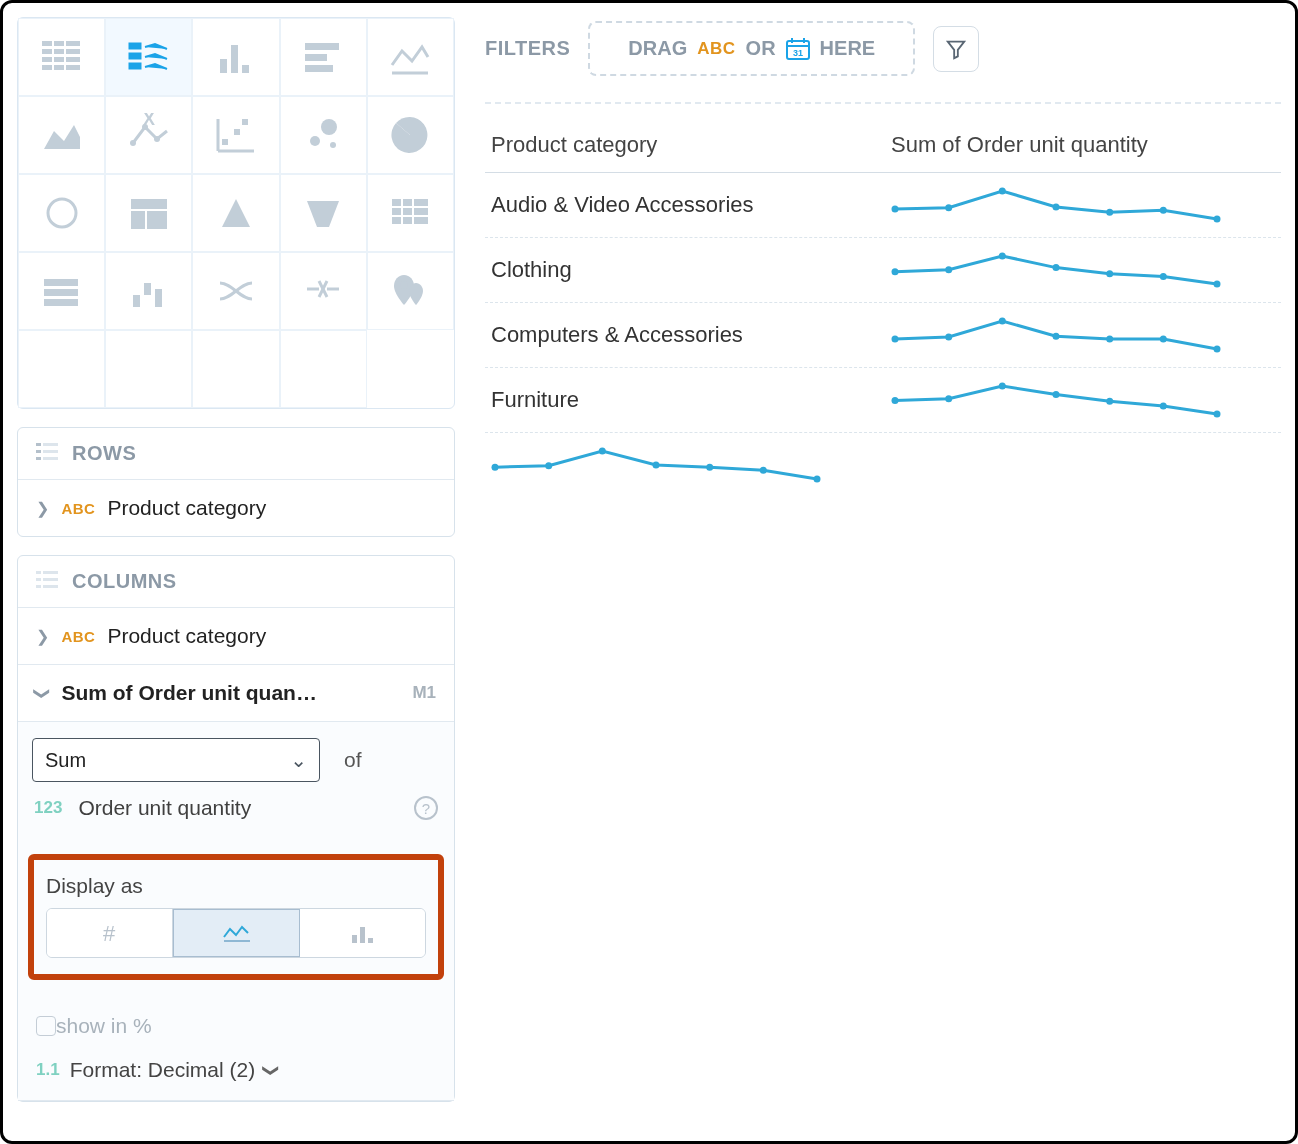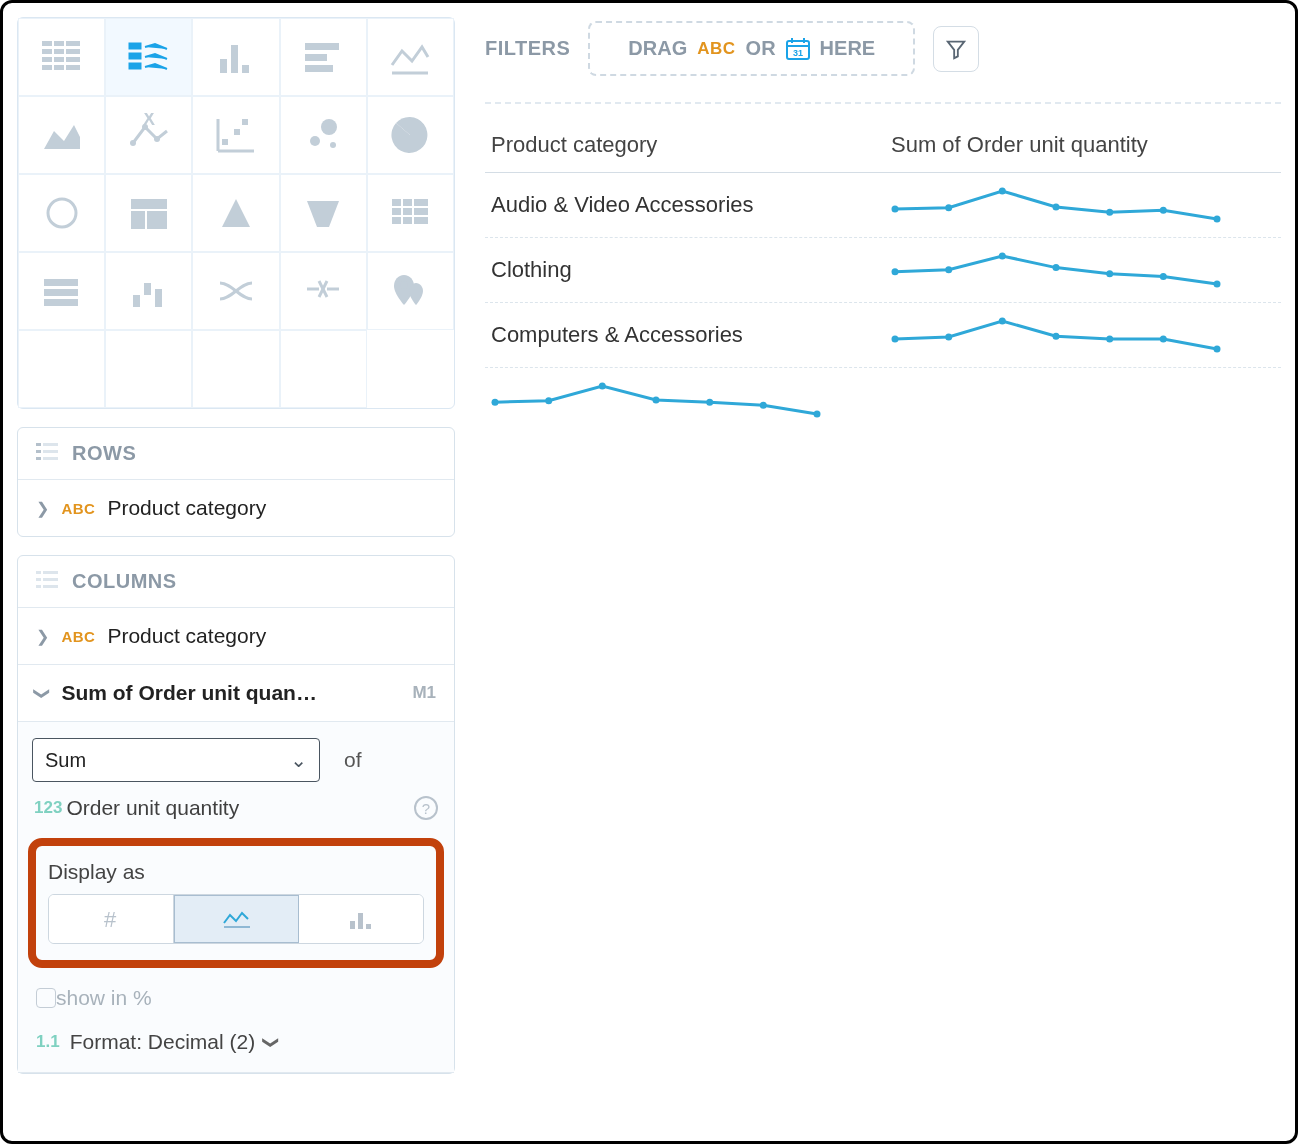--- a/index.html
+++ b/index.html
@@ -23,26 +23,26 @@
 .chev{color:#8c99a6;font-size:16px}
 .abc{color:#e2941e;font-weight:700;font-size:15px;letter-spacing:.5px}
 .pill-label{font-size:21px;color:#222}
 .pill-bold{font-weight:700}
 .m-badge{margin-left:auto;color:#a8b2bb;font-weight:700;font-size:17px}
 
 .config{padding:16px 14px 0;background:#fafcfe;border-bottom:1px solid #e1e9f0}
 .aggrow{display:flex;align-items:center;gap:24px}
 .agg-select{flex:0 0 288px;height:44px;border:1px solid #4a5560;border-radius:4px;padding:0 12px;font-size:20px;color:#222;background:#fff;display:flex;align-items:center;justify-content:space-between}
 .agg-of{font-size:21px;color:#555}
-.fieldrow{display:flex;align-items:center;gap:4px;padding:14px 2px 18px}
+.fieldrow{display:flex;align-items:center;gap:16px;padding:14px 2px 18px}
 .numtag{color:#7fd1c1;font-weight:600;font-size:17px}
 .fieldname{font-size:21px;color:#404040}
 .help{margin-left:auto;width:24px;height:24px;border:2px solid #b8c2cc;border-radius:50%;color:#b8c2cc;font-size:15px;display:flex;align-items:center;justify-content:center}
 
-.disp-wrap{border:8px solid #c2410c;border-radius:14px;padding:14px 12px 16px;margin:0 -4px}
+.disp-wrap{border:6px solid #c2410c;border-radius:6px;padding:14px 12px 16px;margin:16px -4px}
 .disp-lbl{font-size:21px;color:#444;margin-bottom:10px}
 .seg{display:flex;border:1px solid #cdd7e0;border-radius:6px;overflow:hidden;height:50px}
 .seg button{flex:1;background:#fff;border:none;border-right:1px solid #cdd7e0;display:flex;align-items:center;justify-content:center;cursor:pointer}
 .seg button:last-child{border-right:none}
 .seg button.active{background:#e3edf6;border:1px solid #a8bdd0}
 .seg svg{width:30px;height:24px}
 .chkrow{display:flex;align-items:center;gap:0;padding:18px 4px 6px}
 .chkbox{width:20px;height:20px;border:1px solid #c4cdd6;border-radius:4px}
 .chklabel{font-size:21px;color:#a8b2bb}
 .fmtrow{display:flex;align-items:center;gap:10px;padding:14px 4px 18px}
@@ -391,20 +391,33 @@
           <circle cx="4.0" cy="22.0" r="3.5"></circle>
           <circle cx="57.7" cy="20.0" r="3.5"></circle>
           <circle cx="111.3" cy="4.0" r="3.5"></circle>
           <circle cx="165.0" cy="19.3" r="3.5"></circle>
           <circle cx="218.7" cy="22.0" r="3.5"></circle>
           <circle cx="272.3" cy="22.0" r="3.5"></circle>
           <circle cx="326.0" cy="32.0" r="3.5"></circle>
         </svg>
       </div>
       <div class="row">
+        <div class="cat">Furniture</div>
+        <svg class="spark" viewBox="0 0 330 36">
+          <path d="M4.0 18.6 L57.7 16.8 L111.3 4.0 L165.0 12.5 L218.7 19.2 L272.3 24.1 L326.0 32.0"></path>
+          <circle cx="4.0" cy="18.6" r="3.5"></circle>
+          <circle cx="57.7" cy="16.8" r="3.5"></circle>
+          <circle cx="111.3" cy="4.0" r="3.5"></circle>
+          <circle cx="165.0" cy="12.5" r="3.5"></circle>
+          <circle cx="218.7" cy="19.2" r="3.5"></circle>
+          <circle cx="272.3" cy="24.1" r="3.5"></circle>
+          <circle cx="326.0" cy="32.0" r="3.5"></circle>
+        </svg>
+      </div>
+      <div class="row">
         <svg class="spark" viewBox="0 0 330 36">
           <path d="M4.0 20.2 L57.7 18.7 L111.3 4.0 L165.0 18.0 L218.7 20.2 L272.3 23.2 L326.0 32.0"></path>
           <circle cx="4.0" cy="20.2" r="3.5"></circle>
           <circle cx="57.7" cy="18.7" r="3.5"></circle>
           <circle cx="111.3" cy="4.0" r="3.5"></circle>
           <circle cx="165.0" cy="18.0" r="3.5"></circle>
           <circle cx="218.7" cy="20.2" r="3.5"></circle>
           <circle cx="272.3" cy="23.2" r="3.5"></circle>
           <circle cx="326.0" cy="32.0" r="3.5"></circle>
         </svg>

